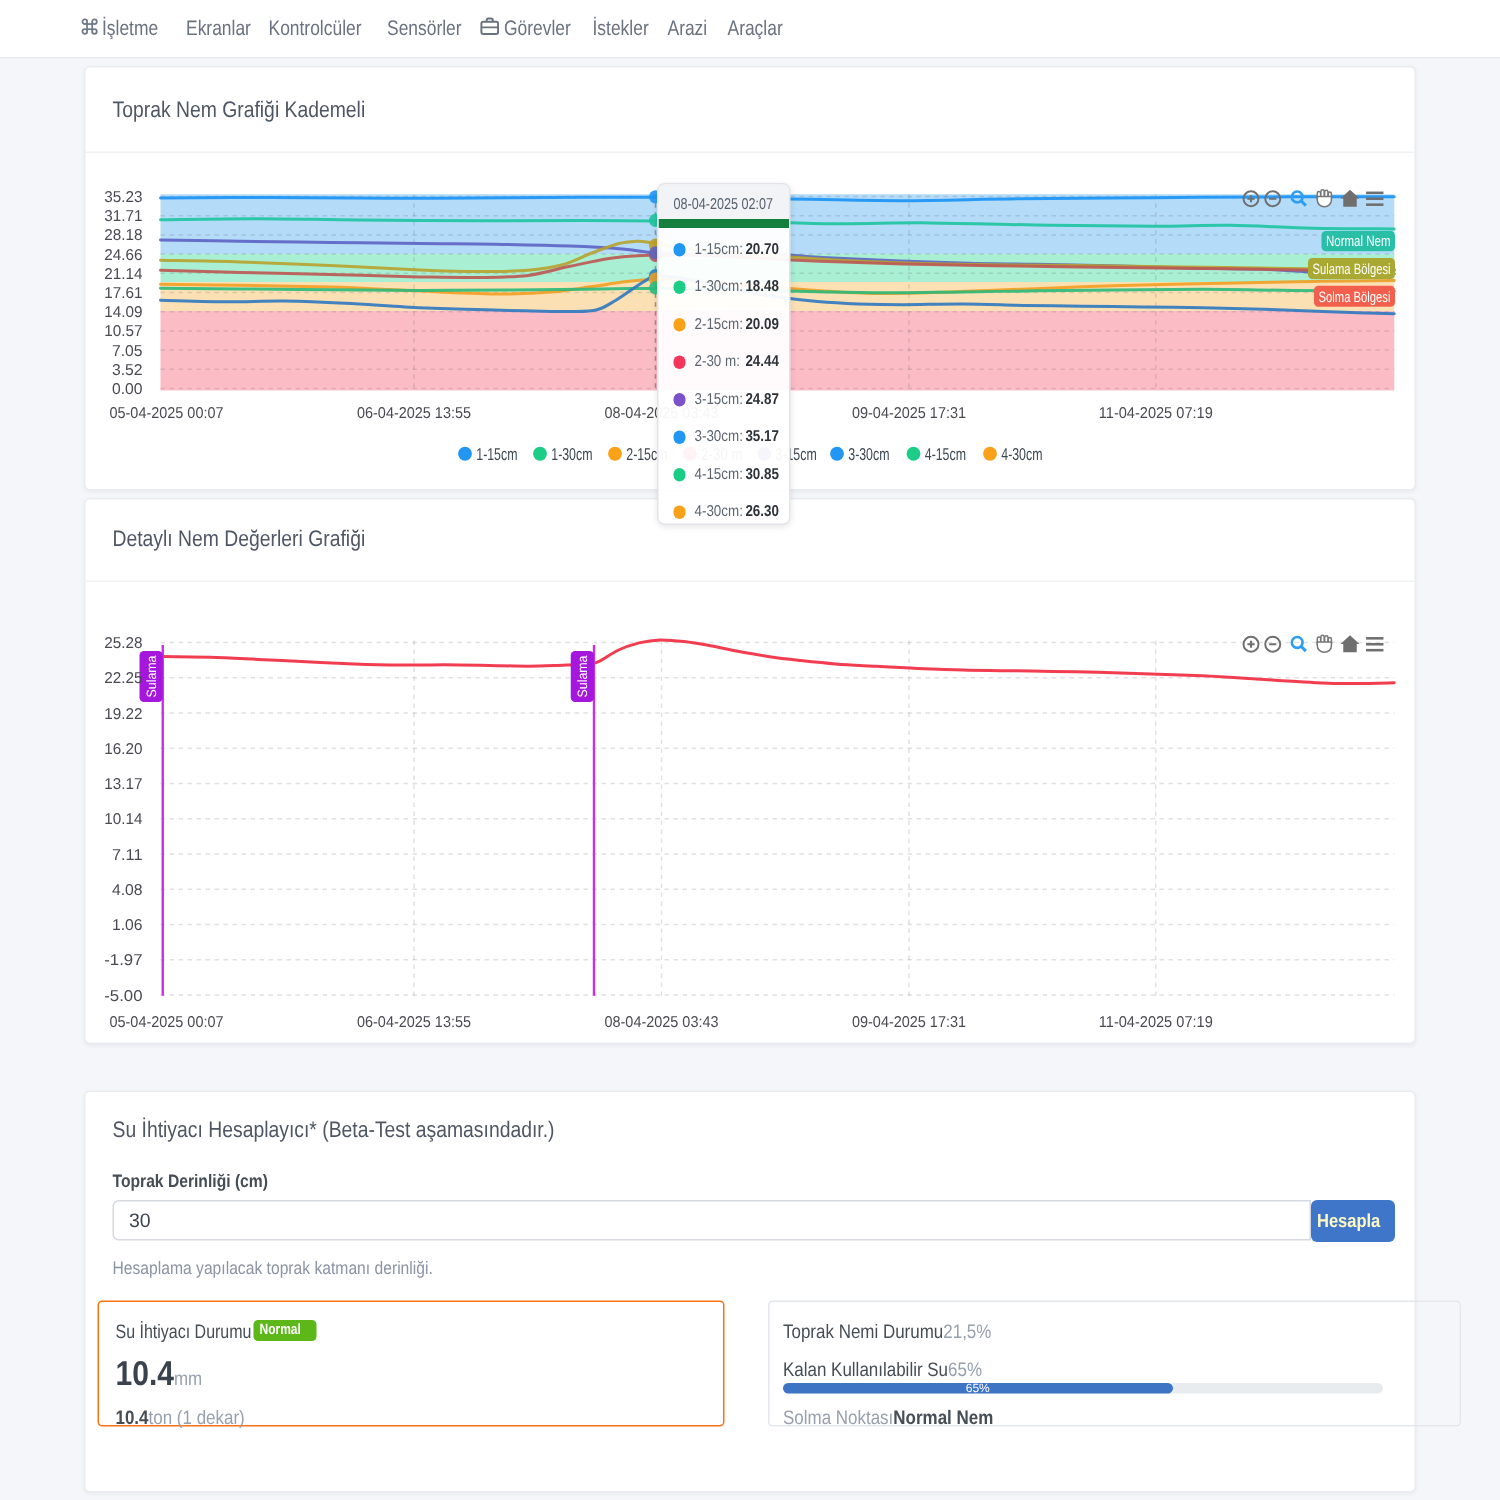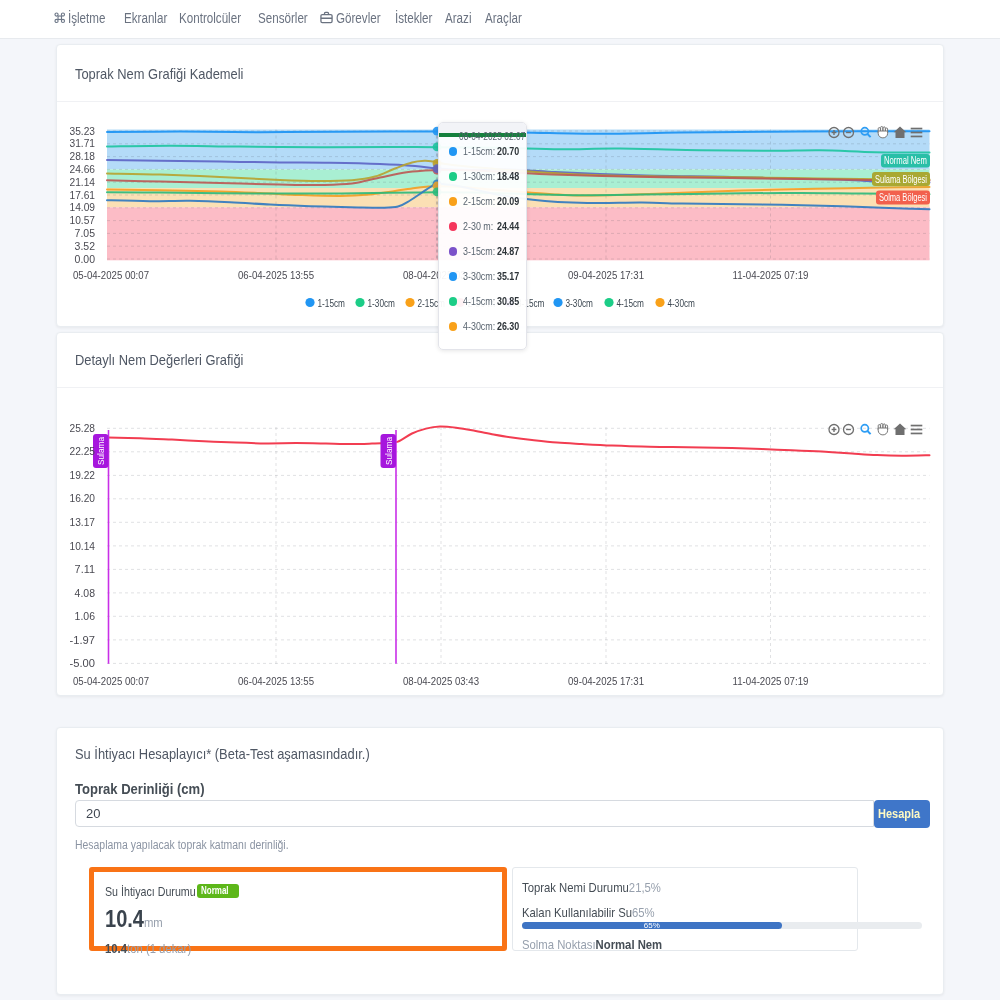--- a/index.html
+++ b/index.html
@@ -6,21 +6,21 @@
 .abs { position:absolute; }
 .nav { position:absolute; left:0; top:0; width:1000px; height:39px; background:#fff; border-bottom:1px solid #e7eaee; }
 .navitem { position:absolute; top:10px; font-size:14px; color:#6a7280; transform:scaleX(0.83); transform-origin:left; white-space:nowrap; }
 .card { position:absolute; left:56px; width:888px; background:#fff; border:1px solid #e9edf1; border-radius:4px; box-shadow:0 1px 3px rgba(0,0,0,0.06); }
 .ctitle { position:absolute; left:18px; font-size:15px; color:#4f5764; transform:scaleX(0.86); transform-origin:left; white-space:nowrap; }
 .chead { position:absolute; left:0; width:100%; border-bottom:1px solid #f0f1f4; }
 .gr { stroke:rgba(70,75,90,0.17); stroke-width:1; stroke-dasharray:3 3; fill:none; }
 .mbc { fill:none; stroke:#6f6f6f; stroke-width:1.3; }
 .mbl { stroke:#6f6f6f; stroke-width:1.4; }
 .tooltip { position:absolute; left:438px; top:121.5px; width:89px; height:228px; background:rgba(255,255,255,0.94); border:1px solid #e3e4ea; border-radius:5px; box-shadow:0 1px 4px rgba(0,0,0,0.1); z-index:50; overflow:hidden; }
-.tthead { height:14px; background:#f2f3f7; border-bottom:4px solid #15803d; font-size:10.5px; color:#55606c; line-height:26.5px; padding-left:20px; white-space:nowrap; }
+.tthead { height:29px; background:#f2f3f7; border-bottom:6px solid #15803d; font-size:10.5px; color:#55606c; line-height:26.5px; padding-left:10px; white-space:nowrap; }
 .ttrow { position:relative; height:25px; }
 .ttrows { padding-top:2px;text-align:center; }
 .ttdot { position:absolute; left:9.5px; top:8.5px; width:8.5px; height:8.5px; border-radius:50%; }
 .ttlab { position:absolute; left:23.5px; top:6.5px; font-size:10.5px; color:#5a6570; transform:scaleX(0.85); transform-origin:left; white-space:nowrap; }
 .ttval { position:absolute; right:7px; top:6.5px; font-size:10.5px; font-weight:bold; color:#2d3338; transform:scaleX(0.85); transform-origin:right; }
 .sx88 { display:inline-block; transform:scaleX(0.88); transform-origin:left; }
 .sx80 { display:inline-block; transform:scaleX(0.8); transform-origin:left; }
 .lbl { position:absolute; font-size:13px; color:#454d55; white-space:nowrap; }
 .sx { display:inline-block; transform:scaleX(0.87); transform-origin:left; white-space:nowrap; }
 .gray { color:#97a0ad; }
@@ -241,33 +241,33 @@
       <g transform="translate(916.5,429.5)" fill="#6f6f6f">
         <rect x="-5.8" y="-4.8" width="11.6" height="1.7"></rect>
         <rect x="-5.8" y="-0.85" width="11.6" height="1.7"></rect>
         <rect x="-5.8" y="3.1" width="11.6" height="1.7"></rect>
       </g>
     </g>
   </svg>
 
 <div class="card" style="top:727px;height:268px">
   <div class="ctitle" style="top:17px">Su İhtiyacı Hesaplayıcı* (Beta-Test aşamasındadır.)</div>
-  <div class="lbl" style="left:18px;top:52px;font-weight:bold;font-size:15px"><span class="sx">Toprak Derinliği (cm)</span></div>
-  <div style="position:absolute;left:18px;top:72px;width:799px;height:27px;border:1px solid #d6dae0;border-radius:4px 0 0 4px;background:#fff;font-size:13px;color:#3f4650;line-height:25px;padding-left:10px">20</div>
+  <div class="lbl" style="left:18px;top:52px;font-weight:bold;font-size:12px"><span class="sx">Toprak Derinliği (cm)</span></div>
+  <div style="position:absolute;left:18px;top:72px;width:799px;height:27px;border:1px solid #d6dae0;border-radius:4px 0 0 4px;background:#fff;font-size:13px;color:#3f4650;line-height:25px;padding-left:10px">30</div>
   <div style="position:absolute;left:816.5px;top:71.5px;width:56px;height:28px;background:#3f76c9;border-radius:4px;color:#fef9c3;font-size:12.5px;font-weight:bold;text-align:center;line-height:28px"><span class="sx88">Hesapla</span></div>
   <div class="lbl" style="left:18px;top:110px;font-size:12px;color:#8b94a3"><span class="sx">Hesaplama yapılacak toprak katmanı derinliği.</span></div>
 
-  <div style="position:absolute;left:32px;top:139px;width:417.5px;height:83.5px;border:5px solid #f97316;border-radius:3px">
+  <div style="position:absolute;left:8px;top:139px;width:417.5px;height:83.5px;border:1px solid #f97316;border-radius:3px">
     <div class="lbl" style="left:11px;top:12px"><span class="sx" style="transform:scaleX(0.82)">Su İhtiyacı Durumu</span></div>
     <div style="position:absolute;left:103px;top:11.5px;background:#5db719;color:#fff;font-size:10px;font-weight:bold;border-radius:3px;padding:1.5px 4px"><span class="sx80" style="font-size:10px">Normal</span></div>
     <div style="position:absolute;left:11px;top:34px;font-size:23px;font-weight:bold;color:#3a434d"><span class="sx">10.4<span style="font-size:13px;font-weight:normal" class="gray">mm</span></span></div>
     <div class="lbl" style="left:11px;top:68.5px;font-weight:bold"><span class="sx">10.4<span style="font-weight:normal" class="gray">ton (1 dekar)</span></span></div>
   </div>
 
-  <div style="position:absolute;left:455px;top:139px;width:346px;height:83.5px;border:1px solid #e4e8ec;border-radius:3px">
+  <div style="position:absolute;left:455px;top:139px;width:462px;height:83.5px;border:1px solid #e4e8ec;border-radius:3px">
     <div class="lbl" style="left:9px;top:12px"><span class="sx">Toprak Nemi Durumu<span class="gray">21,5%</span></span></div>
     <div class="lbl" style="left:9px;top:37px"><span class="sx">Kalan Kullanılabilir Su<span class="gray">65%</span></span></div>
     <div style="position:absolute;left:9px;top:53.5px;width:399.5px;height:7.5px;background:#e9ecef;border-radius:4px">
       <div style="position:absolute;left:0;top:0;width:65%;height:7.5px;background:#3e74c4;border-radius:4px;color:#fff;font-size:8px;text-align:center;line-height:8px">65%</div>
     </div>
     <div class="lbl" style="left:9px;top:69px"><span class="sx"><span class="gray">Solma Noktası</span><b>Normal Nem</b></span></div>
   </div>
 </div>
 
 <div class="tooltip">

